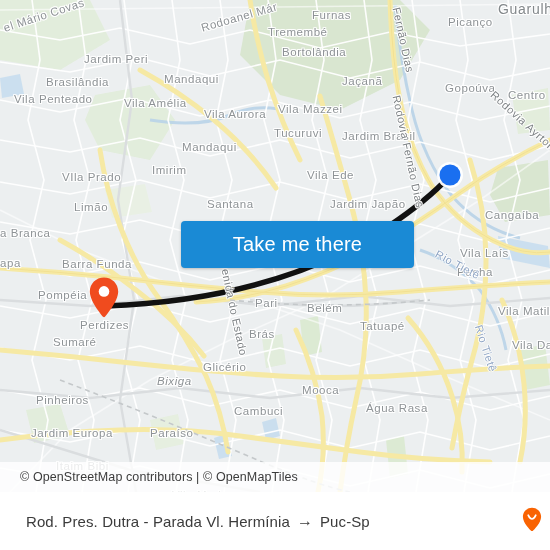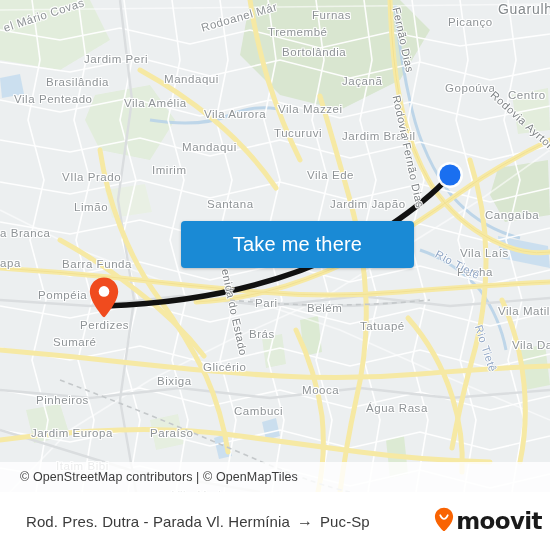--- a/index.html
+++ b/index.html
@@ -327,21 +327,21 @@
         <div class="place" style="left: 38px; top: 290px;">Pompéia</div>
         <div class="place" style="left: 255px; top: 298px;">Pari</div>
         <div class="place" style="left: 307px; top: 303px;">Belém</div>
         <div class="place" style="left: 498px; top: 306px;">Vila Matild</div>
         <div class="place" style="left: 80px; top: 320px;">Perdizes</div>
         <div class="place" style="left: 249px; top: 329px;">Brás</div>
         <div class="place" style="left: 360px; top: 321px;">Tatuapé</div>
         <div class="place" style="left: 53px; top: 337px;">Sumaré</div>
         <div class="place" style="left: 512px; top: 340px;">Vila Da</div>
         <div class="place" style="left: 203px; top: 362px; text-align: right;">Glicério</div>
-        <div class="place" style="left: 157px; top: 376px;">Bixiga</div>
+        <div class="place" style="left: 157px; top: 376px; font-style: italic;">Bixiga</div>
         <div class="place" style="left: 302px; top: 385px;">Mooca</div>
         <div class="place" style="left: 36px; top: 395px;">Pinheiros</div>
         <div class="place" style="left: 234px; top: 406px;">Cambuci</div>
         <div class="place" style="left: 366px; top: 403px;">Água Rasa</div>
         <div class="place" style="left: 31px; top: 428px;">Jardim Europa</div>
         <div class="place" style="left: 150px; top: 428px;">Paraíso</div>
         <div class="place" style="left: 56px; top: 461px;">Itaim Bibi</div>
         <div class="place" style="left: 172px; top: 490px;">Vila Mariana</div>
       </div>
     <div id="road-labels">
@@ -385,16 +385,15 @@
     </div>
 
     <div id="brand-logo">
       <span>
         <svg width="20" height="24" viewBox="0 0 20 24">
           <path d="M10 0.8C4.9 0.8 0.9 4.8 0.9 9.8c0 6.1 7.2 13.1 8.4 14.2.4.4 1 .4 1.4 0
                    1.2-1.1 8.4-8.1 8.4-14.2C19.1 4.8 15.1 0.8 10 0.8z" fill="#f96302"></path>
           <path d="M6.2 8.2c1.2 2.6 2.3 3.8 3.8 3.8s2.6-1.2 3.8-3.8" fill="none" stroke="#ffffff" stroke-width="1.7" stroke-linecap="round"></path>
         </svg>
       </span>
-      <span id="brand-name">moovit</span>
     </div>
   </div>
 </div>
 
 </body></html>

